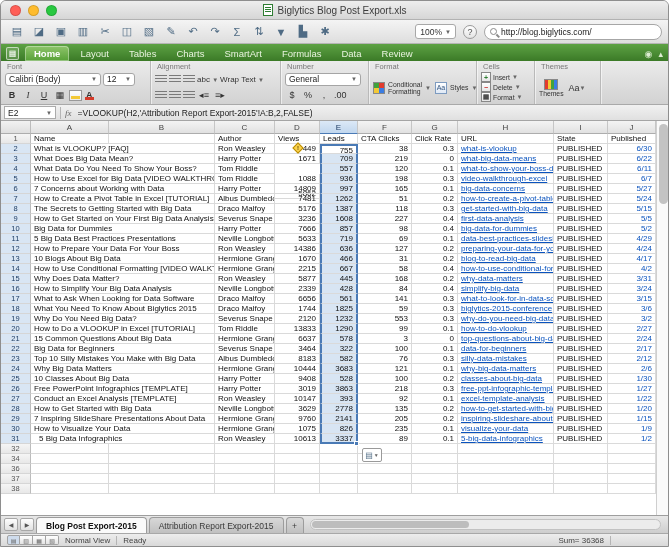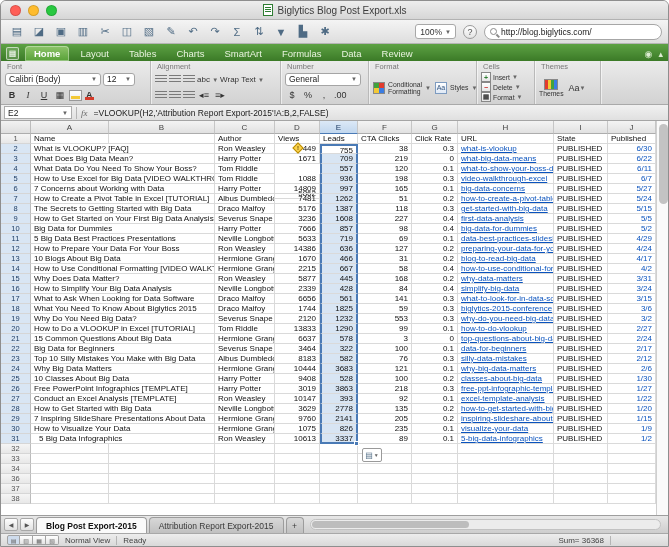--- a/index.html
+++ b/index.html
@@ -54,21 +54,21 @@
   .clipboard::after { content:""; position:absolute; inset:3px 2px 2px; background:#fff; border:1px solid #c9b37e; }
   .cf-icon { width:12px; height:12px; flex:0 0 12px; background:conic-gradient(#e23b2e 0 25%, #3b7de2 0 50%, #f3c936 0 75%, #42a23c 0); border:1px solid #888; }
   .styles-icon { width:12px; height:12px; flex:0 0 12px; background:linear-gradient(#fff,#dfe9f6); border:1px solid #7d9bc0; font-size:7px; color:#33557f; display:flex; align-items:center; justify-content:center; }
   .two-line { font-size:6.8px; line-height:7px; color:#333; }
   .cellbtn-icon { width:10px; height:10px; flex:0 0 10px; border:1px solid #888; background:linear-gradient(#fff,#e6e6e6); font-size:7px; display:flex; align-items:center; justify-content:center; }
   .cellbtn-icon.plus{color:#2e7d32;font-weight:bold}.cellbtn-icon.minus{color:#c62828;font-weight:bold}
   .themes-icon { width:14px; height:11px; background:linear-gradient(90deg,#e23b2e 0 25%,#f3c936 0 50%,#42a23c 0 75%,#3b7de2 0); border:1px solid #888; }
 
   
   .formulabar { height:16px; flex:0 0 16px; background:linear-gradient(#f1f1f1,#e0e0e0); border-bottom:1px solid #a5a5a5; display:flex; align-items:center; }
-  .namebox { width:68px; height:13px; margin-left:3px; background:#fff; border:1px solid #ababab; font-size:8.5px; color:#222; display:flex; align-items:center; justify-content:space-between; padding:0 3px; }
+  .namebox { width:52px; height:13px; margin-left:3px; background:#fff; border:1px solid #ababab; font-size:8.5px; color:#222; display:flex; align-items:center; justify-content:space-between; padding:0 3px; }
   .fb-sep { width:1px; height:12px; background:#b5b5b5; margin:0 4px; }
   .fx { font-size:9px; font-style:italic; font-family:"Liberation Serif",serif; color:#666; padding-right:6px; }
   .formula-text { font-size:8.5px; color:#1a1a1a; white-space:nowrap; overflow:hidden; }
 
   
   .sheet { flex:1; display:flex; position:relative; background:#f2f2f2; overflow:hidden; }
   .grid-area { width:655px; flex:0 0 655px; background:#fff; }
   .colhdr-row { display:flex; height:13px; }
   .corner { width:30px; flex:0 0 30px; background:linear-gradient(#f2f2f2,#dfdfdf); border-right:1px solid #bcbcbc; border-bottom:1px solid #adadad; }
   .ch { height:13px; font-size:8px; color:#444; display:flex; align-items:center; justify-content:center; background:linear-gradient(#f4f4f4,#e1e1e1); border-right:1px solid #c6c6c6; border-bottom:1px solid #adadad; }
@@ -701,33 +701,20 @@
             <div class="cell" style="width: 60px; flex: 0 0 60px;"></div>
             <div class="cell" style="width: 45px; flex: 0 0 45px;"></div>
             <div class="cell" style="width: 38px; flex: 0 0 38px;"></div>
             <div class="cell" style="width: 54px; flex: 0 0 54px;"></div>
             <div class="cell" style="width: 46px; flex: 0 0 46px;"></div>
             <div class="cell" style="width: 96px; flex: 0 0 96px;"></div>
             <div class="cell" style="width: 54px; flex: 0 0 54px;"></div>
             <div class="cell" style="width: 48px; flex: 0 0 48px;"></div>
           </div>
           <div class="grid-row">
-            <div class="rn">33</div>
-            <div class="cell" style="width: 78px; flex: 0 0 78px;"></div>
-            <div class="cell" style="width: 106px; flex: 0 0 106px;"></div>
-            <div class="cell" style="width: 60px; flex: 0 0 60px;"></div>
-            <div class="cell" style="width: 45px; flex: 0 0 45px;"></div>
-            <div class="cell" style="width: 38px; flex: 0 0 38px;"></div>
-            <div class="cell" style="width: 54px; flex: 0 0 54px;"></div>
-            <div class="cell" style="width: 46px; flex: 0 0 46px;"></div>
-            <div class="cell" style="width: 96px; flex: 0 0 96px;"></div>
-            <div class="cell" style="width: 54px; flex: 0 0 54px;"></div>
-            <div class="cell" style="width: 48px; flex: 0 0 48px;"></div>
-          </div>
-          <div class="grid-row">
             <div class="rn">34</div>
             <div class="cell" style="width: 78px; flex: 0 0 78px;"></div>
             <div class="cell" style="width: 106px; flex: 0 0 106px;"></div>
             <div class="cell" style="width: 60px; flex: 0 0 60px;"></div>
             <div class="cell" style="width: 45px; flex: 0 0 45px;"></div>
             <div class="cell" style="width: 38px; flex: 0 0 38px;"></div>
             <div class="cell" style="width: 54px; flex: 0 0 54px;"></div>
             <div class="cell" style="width: 46px; flex: 0 0 46px;"></div>
             <div class="cell" style="width: 96px; flex: 0 0 96px;"></div>
             <div class="cell" style="width: 54px; flex: 0 0 54px;"></div>

